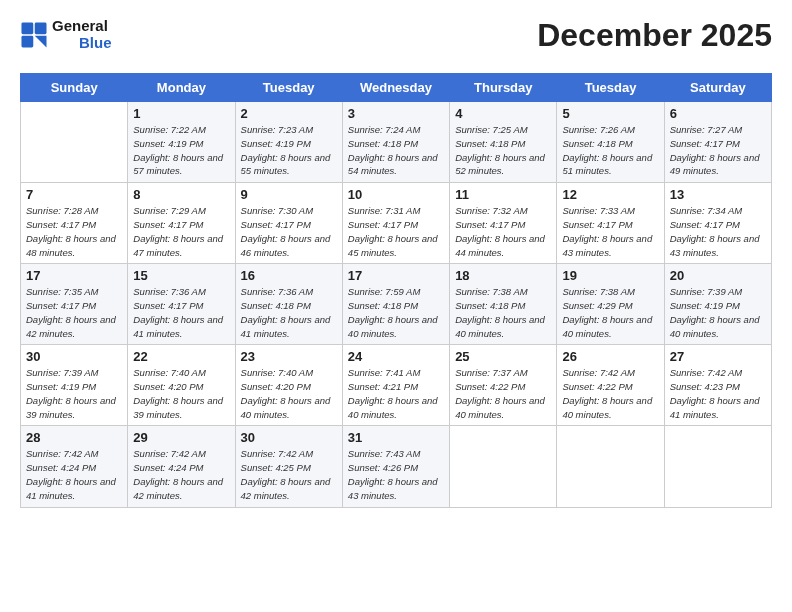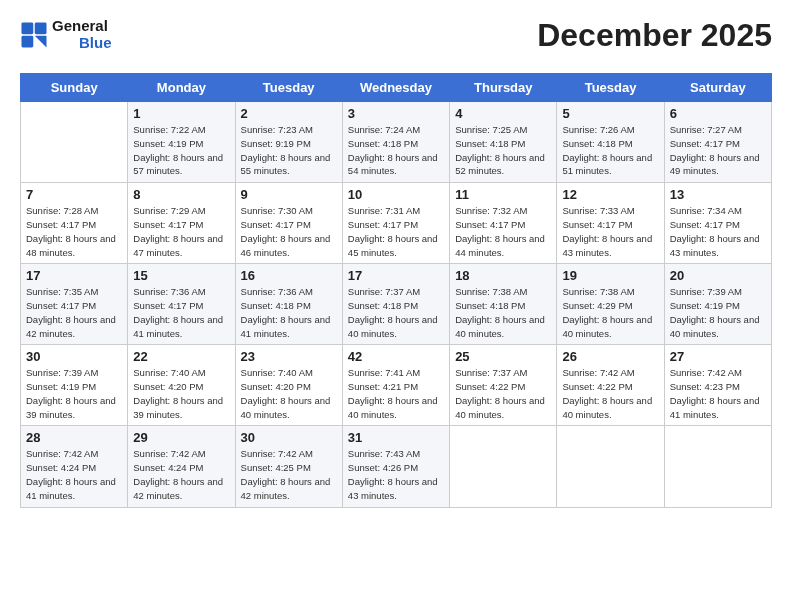--- a/index.html
+++ b/index.html
@@ -88,20 +88,21 @@
       font-size: 13px;
       font-weight: bold;
       color: #222;
       display: block;
       margin-bottom: 2px;
     }
     .day-detail {
       font-size: 9.5px;
       color: #333;
       line-height: 1.45;
+      font-style: italic;
     }
     .empty-cell {
       background: #fff !important;
     }
   </style>
 </head>
 <body>
 
 <div class="page">
   <div class="header">
@@ -140,21 +141,21 @@
           <td>
             <span class="day-num">1</span>
             <div class="day-detail">Sunrise: 7:22 AM
 Sunset: 4:19 PM
 Daylight: 8 hours
 and 57 minutes.</div>
           </td>
           <td>
             <span class="day-num">2</span>
             <div class="day-detail">Sunrise: 7:23 AM
-Sunset: 9:19 PM
+Sunset: 4:19 PM
 Daylight: 8 hours
 and 55 minutes.</div>
           </td>
           <td>
             <span class="day-num">3</span>
             <div class="day-detail">Sunrise: 7:24 AM
 Sunset: 4:18 PM
 Daylight: 8 hours
 and 54 minutes.</div>
           </td>
@@ -248,21 +249,21 @@
           </td>
           <td>
             <span class="day-num">16</span>
             <div class="day-detail">Sunrise: 7:36 AM
 Sunset: 4:18 PM
 Daylight: 8 hours
 and 41 minutes.</div>
           </td>
           <td>
             <span class="day-num">17</span>
-            <div class="day-detail">Sunrise: 7:37 AM
+            <div class="day-detail">Sunrise: 7:59 AM
 Sunset: 4:18 PM
 Daylight: 8 hours
 and 40 minutes.</div>
           </td>
           <td>
             <span class="day-num">18</span>
             <div class="day-detail">Sunrise: 7:38 AM
 Sunset: 4:18 PM
 Daylight: 8 hours
 and 40 minutes.</div>
@@ -298,21 +299,21 @@
 and 39 minutes.</div>
           </td>
           <td>
             <span class="day-num">23</span>
             <div class="day-detail">Sunrise: 7:40 AM
 Sunset: 4:20 PM
 Daylight: 8 hours
 and 40 minutes.</div>
           </td>
           <td>
-            <span class="day-num">42</span>
+            <span class="day-num">24</span>
             <div class="day-detail">Sunrise: 7:41 AM
 Sunset: 4:21 PM
 Daylight: 8 hours
 and 40 minutes.</div>
           </td>
           <td>
             <span class="day-num">25</span>
             <div class="day-detail">Sunrise: 7:37 AM
 Sunset: 4:22 PM
 Daylight: 8 hours

